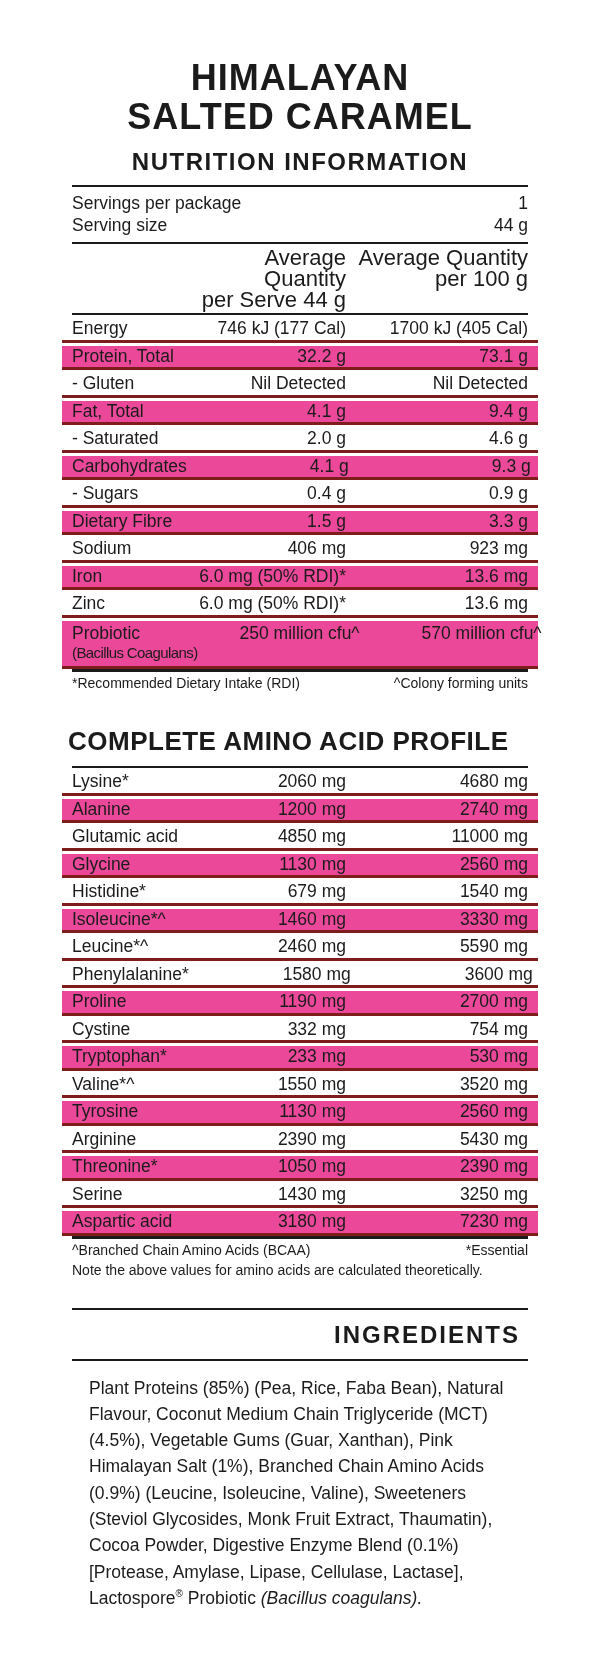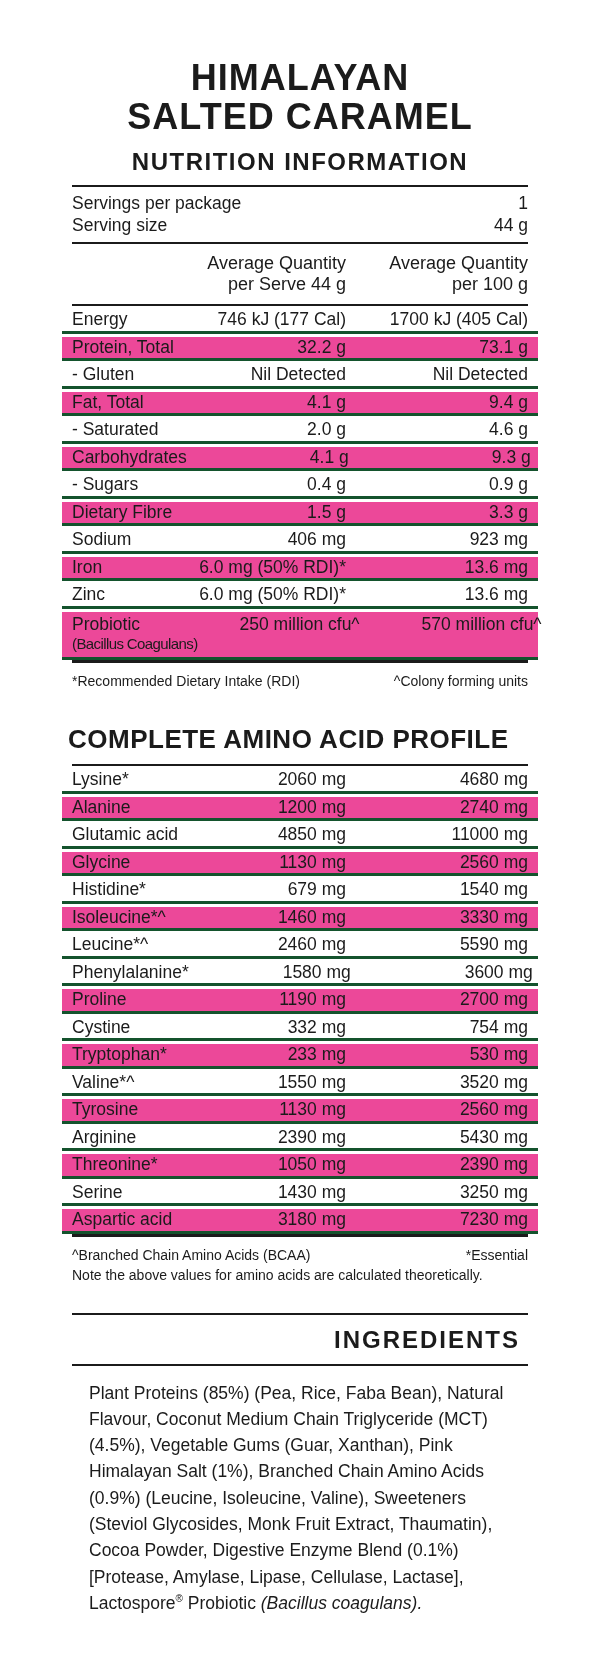--- a/index.html
+++ b/index.html
@@ -36,36 +36,36 @@
 
   
   .serving-block { padding: 5px 0 6px; }
   .serving-row { display: flex; justify-content: space-between; font-size: 17.5px; line-height: 22px; align-items: flex-end; }
 
   
   .c-label { flex: 1 1 auto; white-space: nowrap; }
   .c-v1 { width: 162px; flex: 0 0 auto; text-align: right; white-space: nowrap; }
   .c-v2 { width: 182px; flex: 0 0 auto; text-align: right; white-space: nowrap; }
 
-  .col-headers { display: flex; padding: 9px 0; font-size: 18px; line-height: 21px; }
+  .col-headers { display: flex; padding: 3px 0; font-size: 22px; line-height: 21px; }
   .col-headers .c-v1, .col-headers .c-v2 { white-space: normal; }
 
   
   .nrow {
     display: flex; align-items: center;
     margin: 0 -10px; padding: 0 10px;
-    border-top: 3px solid #ffffff; border-bottom: 3px solid #14532d;
+    border-top: 3px solid #ffffff; border-bottom: 3px solid #7f1d1d;
     min-height: 21.5px; font-size: 17.5px; line-height: 21.5px;
   }
   .nrow.shaded { background: #ec4899; }
   .nrow.tall { align-items: flex-start; padding-top: 2px; padding-bottom: 4px; }
   .condensed { font-size: 15px; line-height: 18px; letter-spacing: -0.6px; }
 
   
-  .footnote-row { display: flex; justify-content: space-between; font-size: 14px; line-height: 18px; margin-top: 9px; }
+  .footnote-row { display: flex; justify-content: space-between; font-size: 14px; line-height: 18px; margin-top: 2px; }
   .footnote-note { font-size: 14px; line-height: 19px; margin-top: 2px; }
 
   .gap-pre-ingredients { margin-top: 28px; }
 
   
   .ingredients-text { margin: 14px 17px 0; font-size: 17.5px; line-height: 26.3px; }
   .ingredients-text sup { font-size: 10px; line-height: 0; }
   .ingredients-text em { font-style: italic; }
 </style>
 </head>

